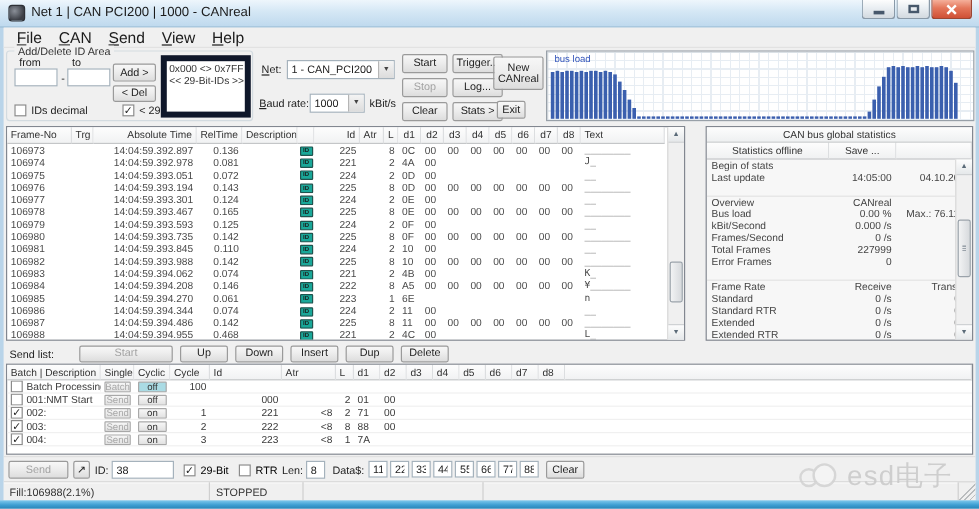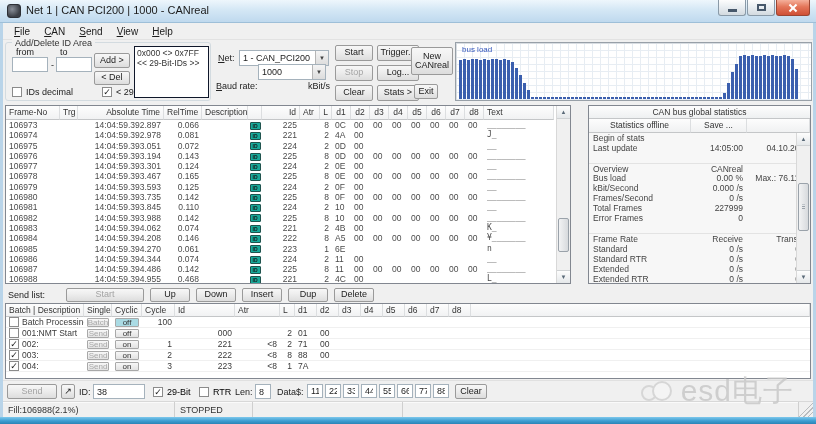--- a/index.html
+++ b/index.html
@@ -23,36 +23,36 @@
   .glyph-close::before,.glyph-close::after { content:""; position:absolute; left:4px; top:0; width:2px; height:10px; background:#fff; }
   .glyph-close::before { transform:rotate(45deg); } .glyph-close::after { transform:rotate(-45deg); }
 
   .client { position:absolute; left:3px; right:3px; top:23px; bottom:7px; background:#f0f0f0;
     display:flex; flex-direction:column; overflow:hidden; }
   .bottom-strip { position:absolute; left:0; right:0; bottom:0; height:7px;
     background:linear-gradient(#7ec8ec,#3d9ed2 55%,#2a84b6); }
 
   
   .menubar { height:17px; display:flex; align-items:center; padding-left:4px; background:#f0f0f0; border-bottom:1px solid #e2e2e2; }
-  .menu-item { font-size:10px; color:#1b1b1b; padding:1px 7px; display:inline-block; }
+  .menu-item { font-size:13px; color:#1b1b1b; padding:1px 7px; display:inline-block; }
   .mn::first-letter { text-decoration:underline; }
 
   
   .toolbar { position:relative; height:63px; font-size:9px; color:#222; }
   .lbl { position:absolute; font-size:9px; color:#222; white-space:nowrap; }
   .groupbox { position:absolute; left:2px; top:2px; width:206px; height:59px; border:1px solid #d3dbe0; border-radius:3px; }
   .gb-title { position:absolute; left:6px; top:-5px; background:#f0f0f0; padding:0 3px; font-size:9px; color:#333; }
   .tinput { position:absolute; background:#fff; border:1px solid #a5b2bc; font-size:9px; padding:1px 3px; color:#222; }
   .btn { position:absolute; background:linear-gradient(#f7f7f7,#ededed 45%,#dddddd); border:1px solid #9a9a9a; border-radius:2px;
     font-size:9px; color:#222; display:flex; align-items:center; justify-content:center; text-align:center; line-height:1.05; cursor:default; }
   .btn.disabled { color:#a3a3a3; }
   .cbrow { position:absolute; display:flex; align-items:center; gap:4px; }
   .cb { width:10px; height:10px; background:#fff; border:1px solid #8b8b8b; font-size:9px; line-height:9px; text-align:center; color:#222; flex:0 0 auto; }
   .cb.checked::before { content:"✓"; }
-  .listbox { position:absolute; left:128px; top:3px; width:75px; height:52px; background:#fff; border:1px solid #0f172a; padding:1px 2px; }
+  .listbox { position:absolute; left:128px; top:3px; width:75px; height:52px; background:#fff; border:5px solid #0f172a; padding:1px 2px; }
   .listbox div { font-size:8.5px; color:#333; line-height:10px; white-space:nowrap; }
   .combo { position:absolute; background:#fff; border:1px solid #a5b2bc; display:flex; align-items:center; }
   .combo .val { flex:1; font-size:9px; padding:0 3px; white-space:nowrap; overflow:hidden; }
   .combo .drop { width:13px; align-self:stretch; background:linear-gradient(#f4f4f4,#dcdcdc); border-left:1px solid #b5b5b5;
     font-size:6px; color:#444; display:flex; align-items:center; justify-content:center; }
 
   .graph { position:absolute; left:452px; top:2px; width:357px; height:59px; background:#fff;
     border:1px solid #98a0a8; box-shadow:inset 1px 1px 0 #d8dde2;
     background-image:repeating-linear-gradient(to right,#e7edf3 0 1px,transparent 1px 8px),
                      repeating-linear-gradient(to bottom,#e7edf3 0 1px,transparent 1px 7px);
@@ -124,21 +124,21 @@
   .statusbar { flex:1; display:flex; align-items:stretch; background:#f0f0f0; border-top:1px solid #d8d8d8; }
   .spanel { border-right:1px solid #cfcfcf; box-shadow:inset 0 1px 0 #fafafa; font-size:9px; color:#333;
     display:flex; align-items:center; padding:0 5px; white-space:nowrap; overflow:hidden; }
   .grip { width:14px; background:linear-gradient(135deg,transparent 50%,#b9bcbe 50%,#b9bcbe 55%,transparent 55%,transparent 65%,#b9bcbe 65%,#b9bcbe 70%,transparent 70%,transparent 80%,#b9bcbe 80%,#b9bcbe 85%,transparent 85%); }
 
   
   .watermark { position:absolute; right:22px; bottom:12px; display:flex; align-items:center; gap:6px; opacity:.85; pointer-events:none; }
   .wm-logo { position:relative; width:34px; height:26px; }
   .wm-c1 { position:absolute; left:0; top:6px; width:16px; height:16px; border:2px solid #d2d2d2; border-radius:50%; }
   .wm-c2 { position:absolute; left:11px; top:2px; width:20px; height:20px; border:2px solid #d2d2d2; border-radius:50%; background:#f5f5f5; }
-  .wm-text { font-size:30px; color:#c9c9c9; letter-spacing:1px; }
+  .wm-text { font-size:23px; color:#c9c9c9; letter-spacing:1px; }
 </style>
 </head>
 <body>
 
 <div class="window">
   <div class="titlebar">
     <span class="app-icon"></span>
     <span class="title-text">Net 1 | CAN PCI200 | 1000 - CANreal</span>
     <div class="win-controls">
       <div class="wbtn">
@@ -185,21 +185,21 @@
           <div>&lt;&lt; 29-Bit-IDs &gt;&gt;</div>
         </div>
       </div>
 
       <span class="lbl mn" style="left:215px;top:13px">Net:</span>
       <div class="combo" style="left:236px;top:10px;width:90px;height:16px">
         <span class="val">1 - CAN_PCI200</span>
         <span class="drop">▼</span>
       </div>
       <span class="lbl mn" style="left:213px;top:41px">Baud rate:</span>
-      <div class="combo" style="left:255px;top:24px;width:68px;height:16px">
+      <div class="combo" style="left:255px;top:38px;width:46px;height:16px">
         <span class="val">1000</span>
         <span class="drop">▼</span>
       </div>
       <span class="lbl" style="left:305px;top:41px">kBit/s</span>
 
       <div class="btn mn" style="left:332px;top:5px;width:38px;height:16px">Start</div>
       <div class="btn mn disabled" style="left:332px;top:25px;width:38px;height:16px">Stop</div>
       <div class="btn" style="left:332px;top:45px;width:38px;height:16px">Clear</div>
       <div class="btn mn" style="left:374px;top:5px;width:42px;height:16px">Trigger...</div>
       <div class="btn mn" style="left:374px;top:25px;width:42px;height:16px">Log...</div>
@@ -318,21 +318,21 @@
               <div class="fcell ac">d6</div>
               <div class="fcell ac">d7</div>
               <div class="fcell ac">d8</div>
               <div class="fcell al">Text</div>
             </div>
           <div class="fbody" id="fbody">
               <div class="frow">
                 <div class="fcell al">106973</div>
                 <div class="fcell ac"></div>
                 <div class="fcell ar">14:04:59.392.897</div>
-                <div class="fcell ar">0.066</div>
+                <div class="fcell ar">0.136</div>
                 <div class="fcell al"></div>
                 <div class="fcell ac"><span class="id-icon"></span></div>
                 <div class="fcell ar">225</div>
                 <div class="fcell al"></div>
                 <div class="fcell ar">8</div>
                 <div class="fcell al">0C</div>
                 <div class="fcell al">00</div>
                 <div class="fcell al">00</div>
                 <div class="fcell al">00</div>
                 <div class="fcell al">00</div>

